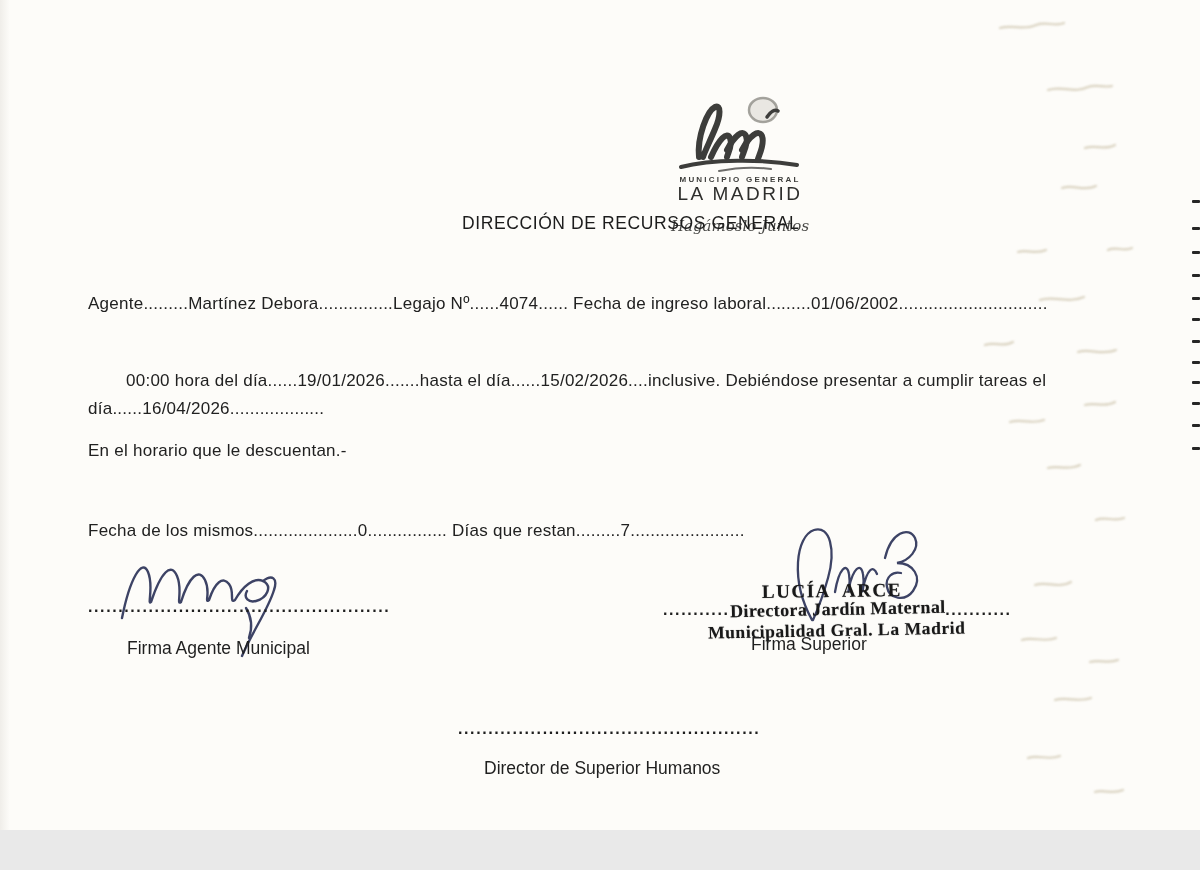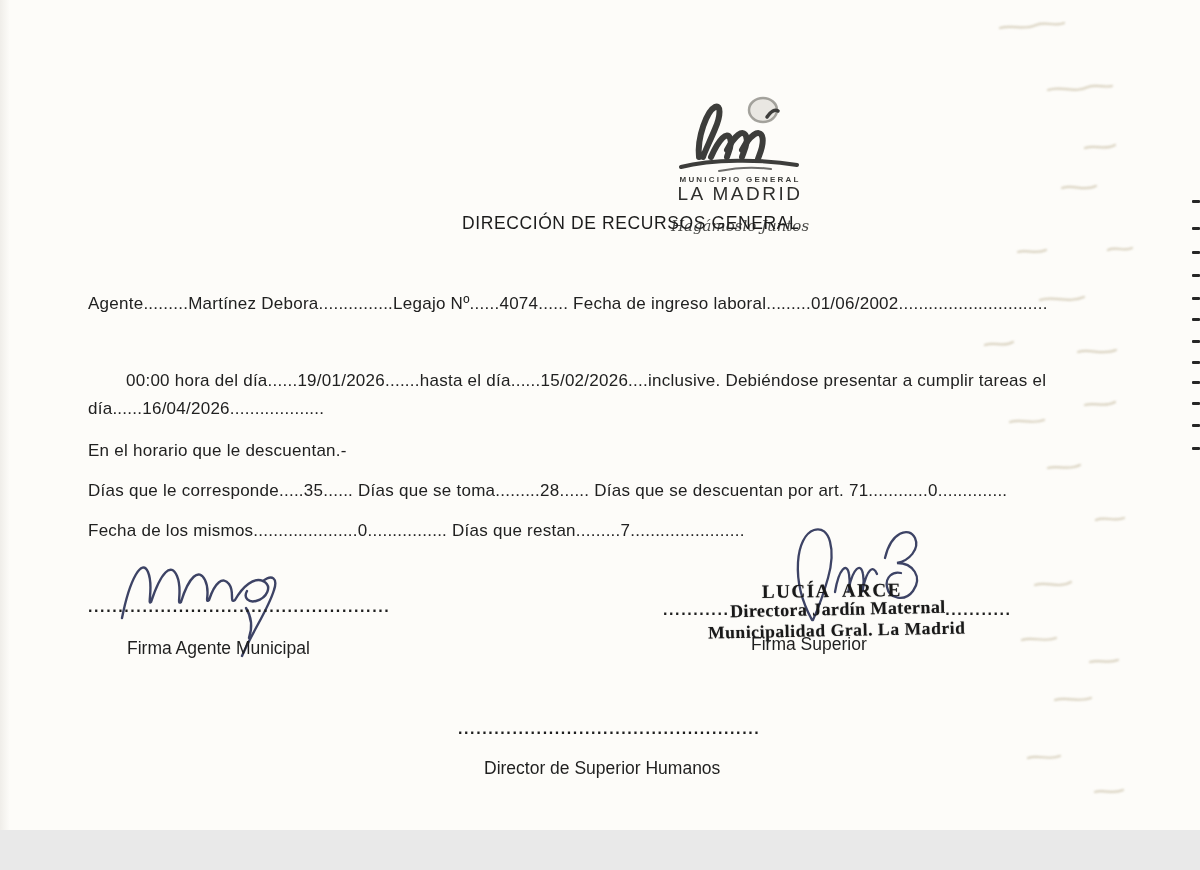--- a/index.html
+++ b/index.html
@@ -107,21 +107,20 @@
     <div class="logo-org-name">LA MADRID</div>
     <div class="logo-tagline">Hagámoslo Juntos</div>
   </div>
 
   <div class="doc-line title" style="left:462px;top:213px;">DIRECCIÓN DE RECURSOS GENERAL</div>
 
   <div class="doc-line" style="left:88px;top:294px;">Agente.........Martínez Debora...............Legajo Nº......4074...... Fecha de ingreso laboral.........01/06/2002..............................</div>
   <div class="doc-line" style="left:88px;top:371px;margin-left:38px;">00:00 hora del día......19/01/2026.......hasta el día......15/02/2026....inclusive. Debiéndose presentar a cumplir tareas el</div>
   <div class="doc-line" style="left:88px;top:399px;">día......16/04/2026...................</div>
   <div class="doc-line" style="left:88px;top:441px;">En el horario que le descuentan.-</div>
-  <div class="doc-line" style="left:88px;top:481px;">Días que le corresponde.....35...... Días que se toma.........28...... Días que se descuentan por art. 71............0..............</div>
   <div class="doc-line" style="left:88px;top:521px;">Fecha de los mismos.....................0................ Días que restan.........7.......................</div>
 
   <svg style="position:absolute;left:100px;top:536px;" width="230" height="125" viewBox="0 0 230 125">
     <g fill="none" stroke="#3d4365" stroke-width="2.4" stroke-linecap="round">
       <path d="M22,82 C30,42 42,22 48,36 C54,50 47,70 51,66 C61,36 71,26 77,40 C83,54 76,70 81,66 C89,40 99,32 105,44 C111,56 104,68 109,64 C115,46 123,40 129,48 C135,56 129,68 135,64 C143,50 154,41 163,45 C173,50 167,62 156,65 C149,67 143,62 147,55"></path>
       <path d="M163,45 C172,38 178,42 174,54 C168,74 152,96 142,120"></path>
       <path d="M146,72 C151,80 153,90 149,102"></path>
     </g>
   </svg>
   <div class="dots" style="left:88px;top:598px;">..................................................</div>

